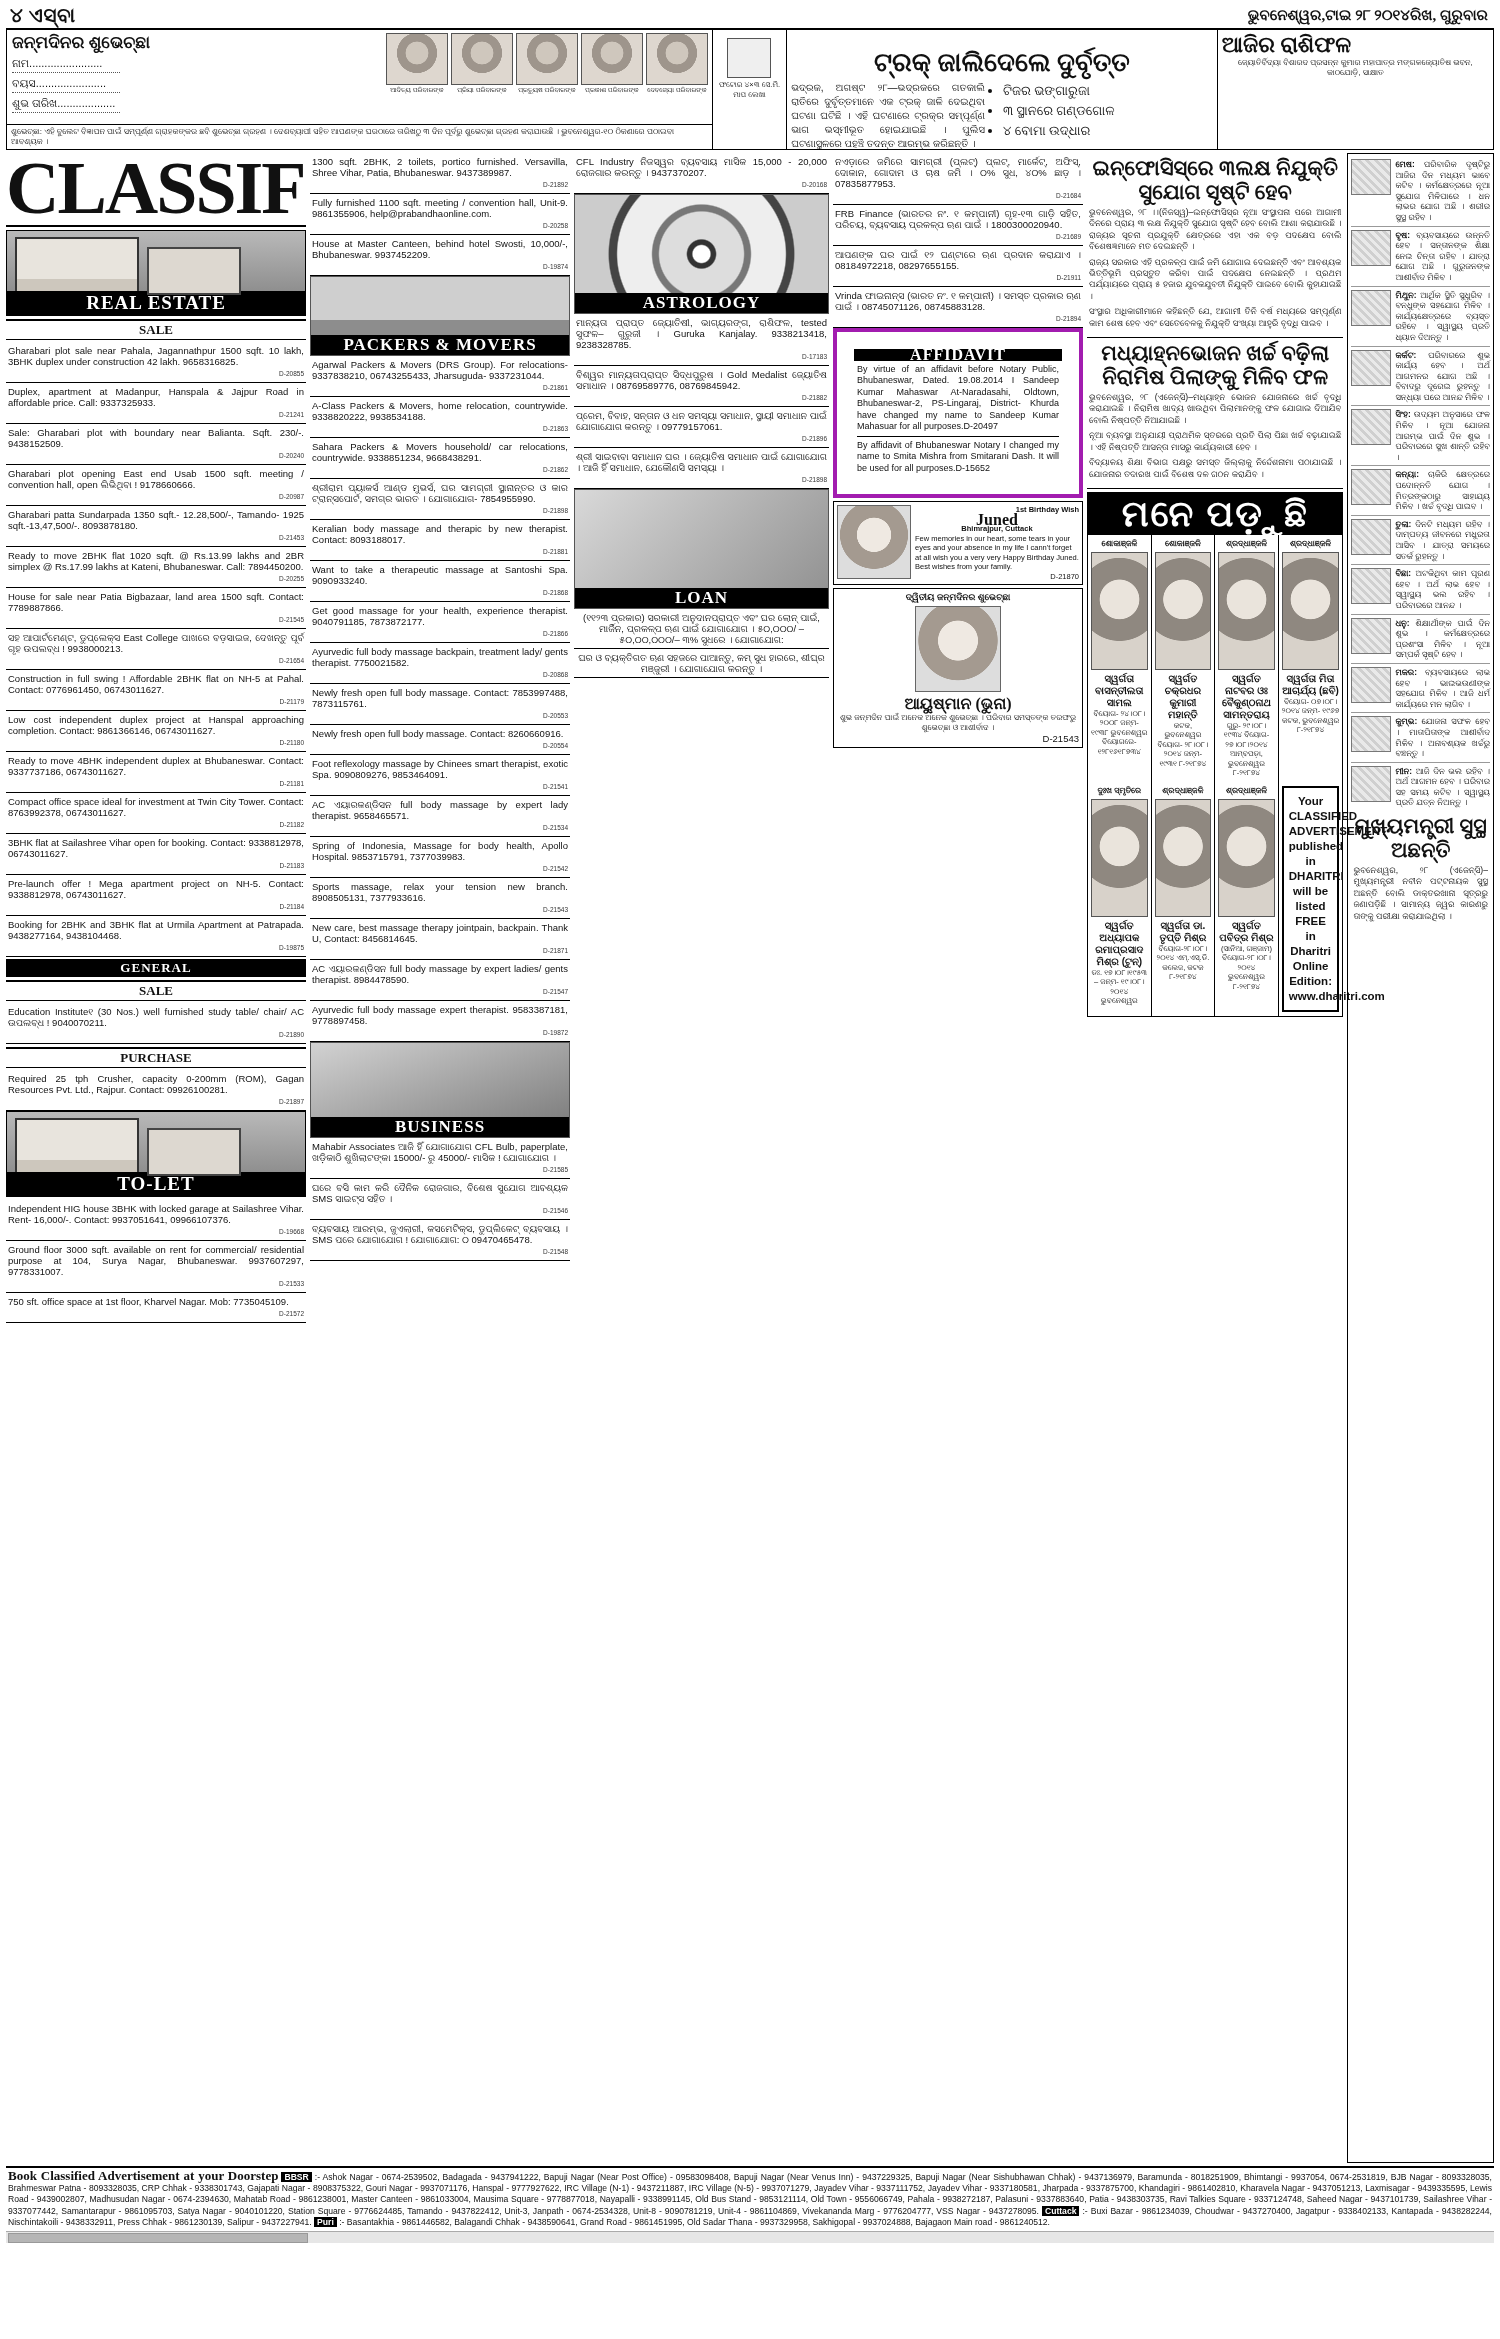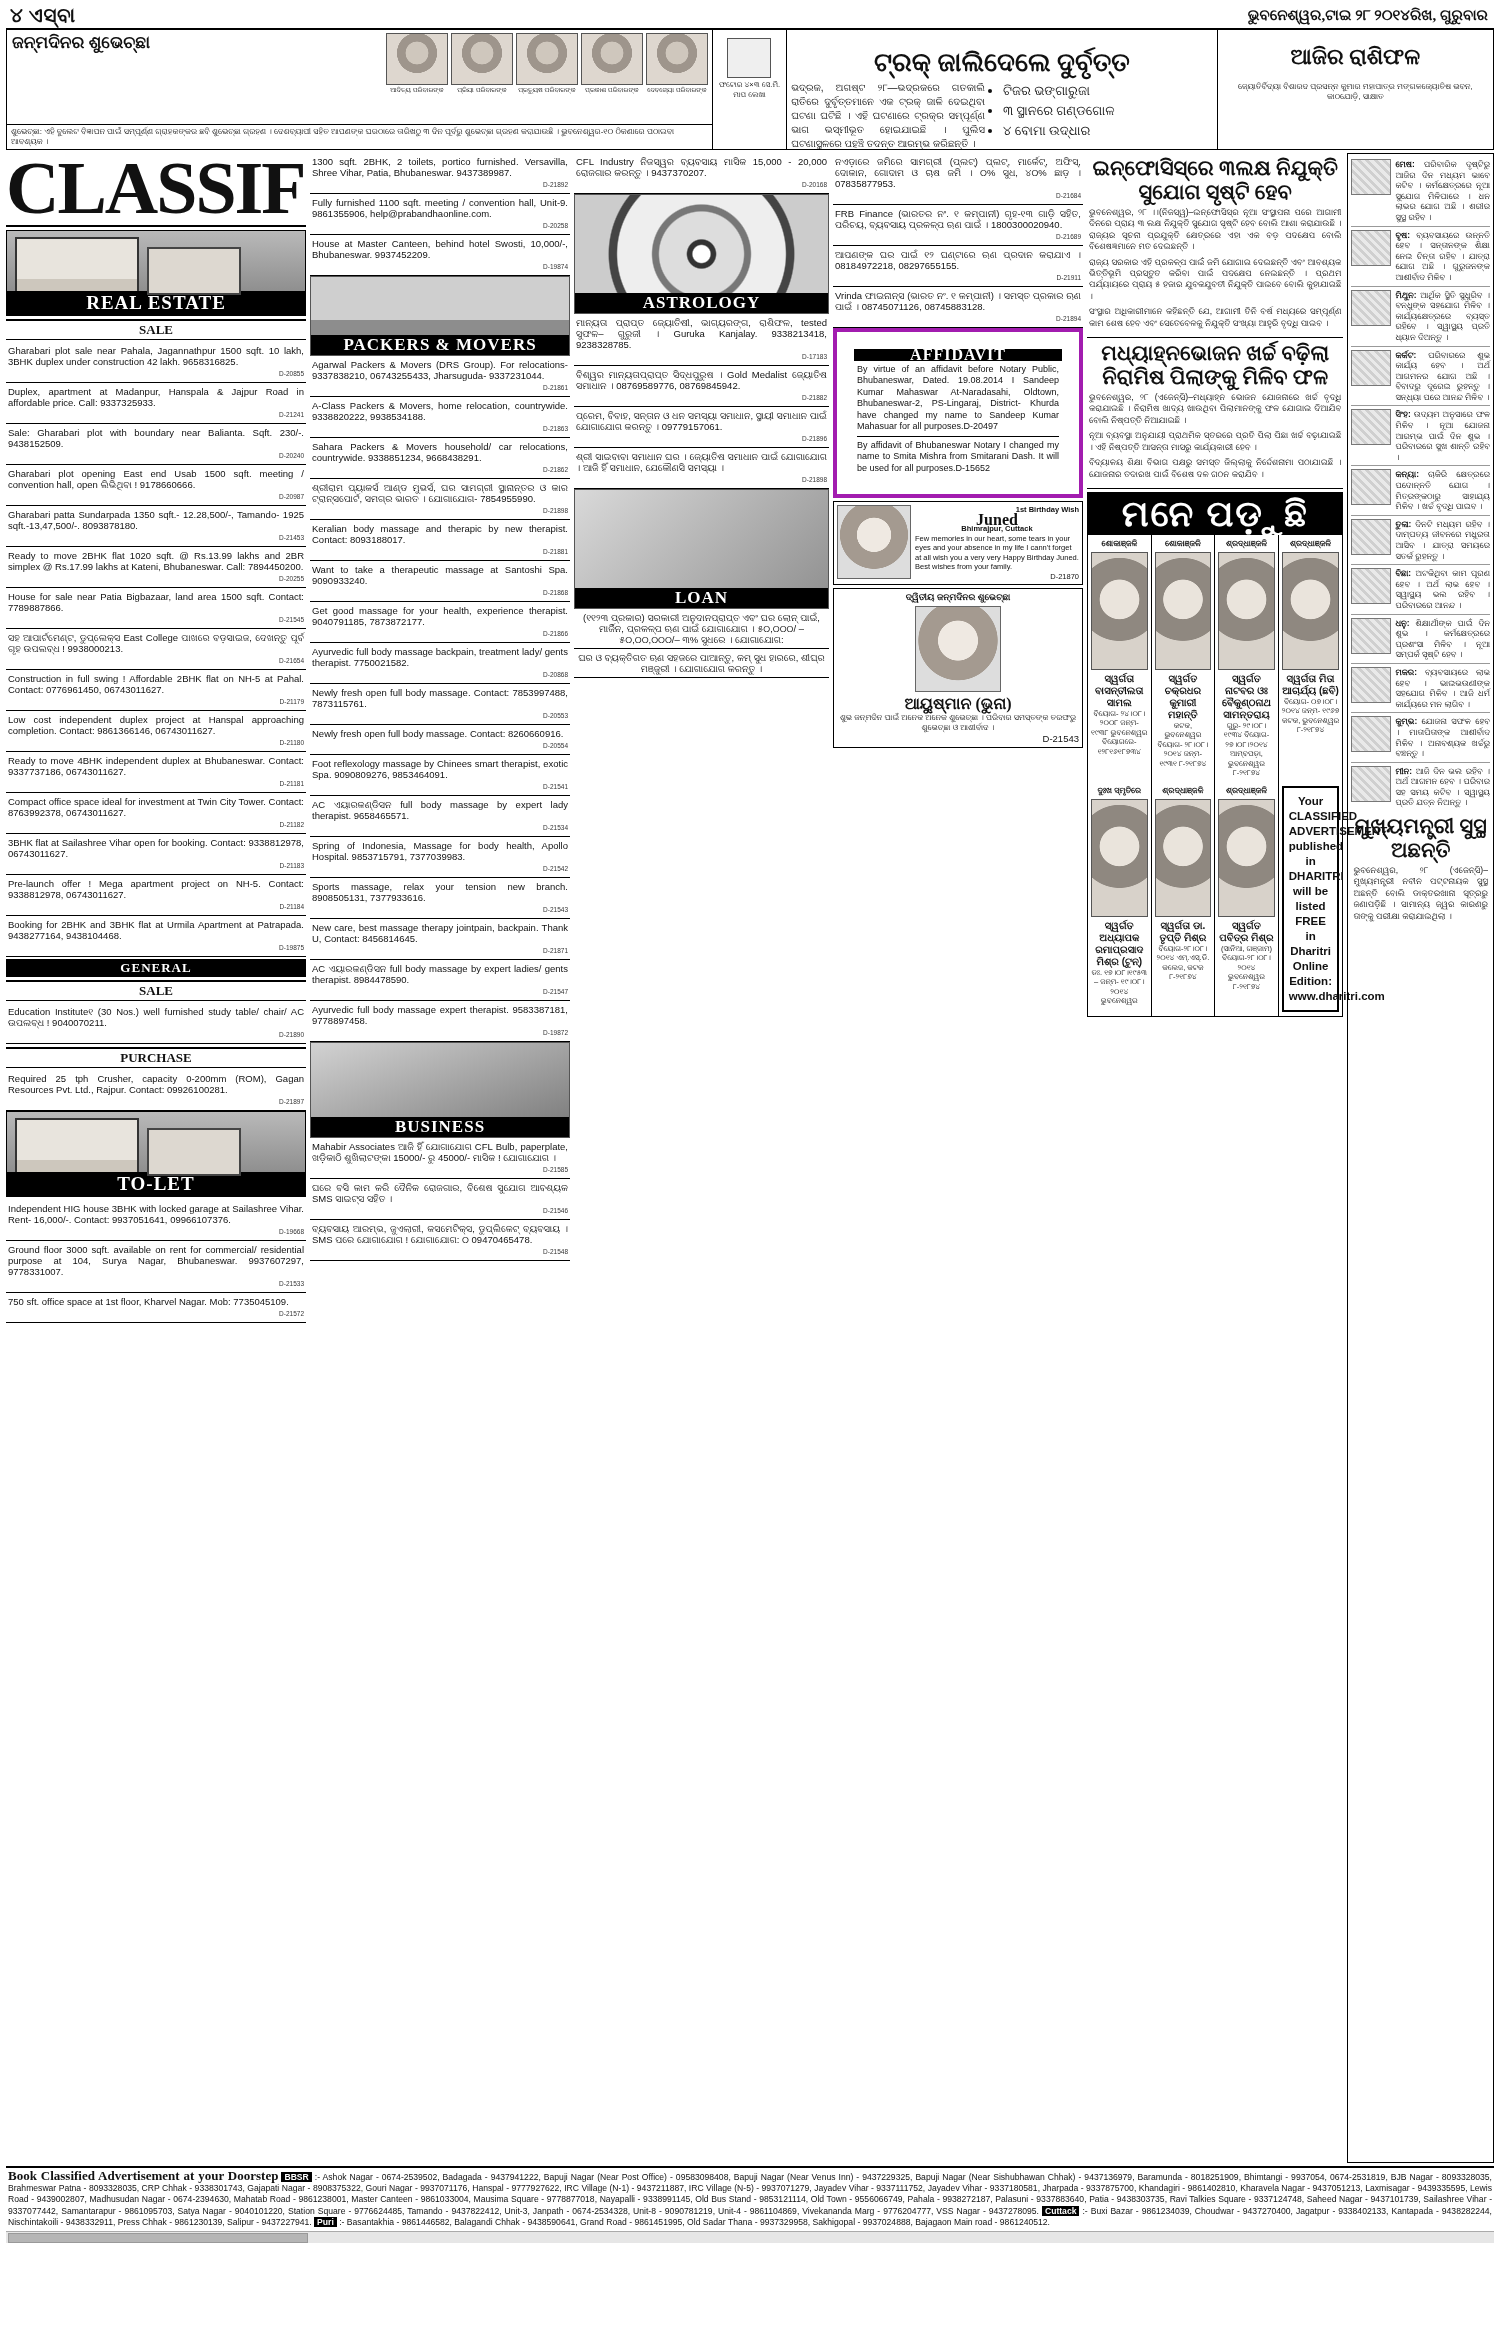--- a/index.html
+++ b/index.html
@@ -34,21 +34,21 @@
   .greetnote { font-size:8px; line-height:10px; padding:2px 4px; border-top:1px solid #000; }
 
   .topright { flex:1; display:flex; }
   .truck { width:61%; border-right:1px solid #000; padding:18px 4px; }
   .truck h2 { margin:0; text-align:center; font-size:26px; font-family:"Liberation Serif",serif; font-weight:bold; }
   .truckbody { display:flex; gap:4px; margin-top:3px; }
   .truckbody .col1 { width:46%; font-size:10px; line-height:14px; text-align:justify; }
   .truckbody .col2 { flex:1; font-size:13px; line-height:20px; font-family:"Liberation Serif",serif; }
   .truckbody .col2 li { list-style:disc; margin-left:14px; }
   .rashi { flex:1; padding:2px 4px; }
-  .rashi h2 { margin:12px; text-align:center; font-size:22px; font-family:"Liberation Serif",serif; font-weight:bold; }
+  .rashi h2 { margin:0; text-align:left; font-size:22px; font-family:"Liberation Serif",serif; font-weight:bold; }
   .rashi .sub { font-size:8px; text-align:center; line-height:10px; }
 
   
   .grid { display:flex; gap:4px; margin-top:3px; height:2010px; }
   .colA { width:300px; }
   .colB { width:260px; }
   .colC { width:255px; }
   .colD { width:250px; }
   .colE { flex:1; }
 
@@ -144,20 +144,25 @@
 
   <div class="masthead">
     <div class="pg">୪ ଏସ୍ବା</div>
     <div class="dateline">ଭୁବନେଶ୍ୱର,ଟାଇ ୨୮ ୨୦୧୪ରିଖ, ଗୁରୁବାର</div>
   </div>
 
   <div class="topstrip">
 
     <div class="greet">
       <h2>ଜନ୍ମଦିନର ଶୁଭେଚ୍ଛା</h2>
+      <div class="frm">
+        <div>ନାମ........................</div>
+        <div>ବୟସ.......................</div>
+        <div>ଶୁଭ ତାରିଖ...................</div>
+      </div>
       <div class="kidrow">
         <div class="kid">
             <div class="ph"></div>
             <div class="cap">ଆଦିତ୍ୟ
 ପରିବାରଙ୍କ</div>
           </div>
         <div class="kid">
             <div class="ph"></div>
             <div class="cap">ପ୍ରିୟା
 ପରିବାରଙ୍କ</div>

